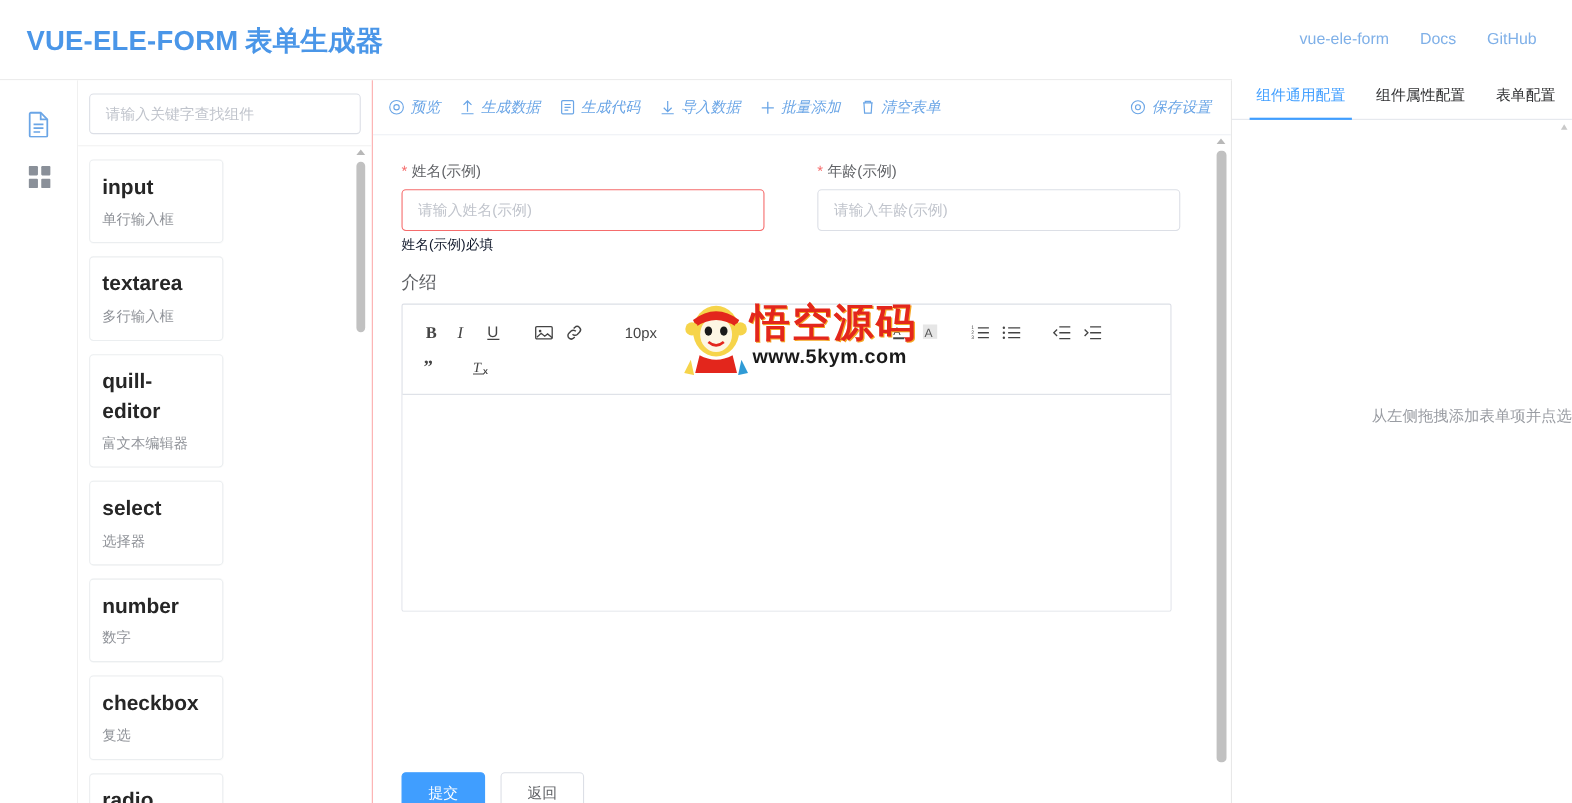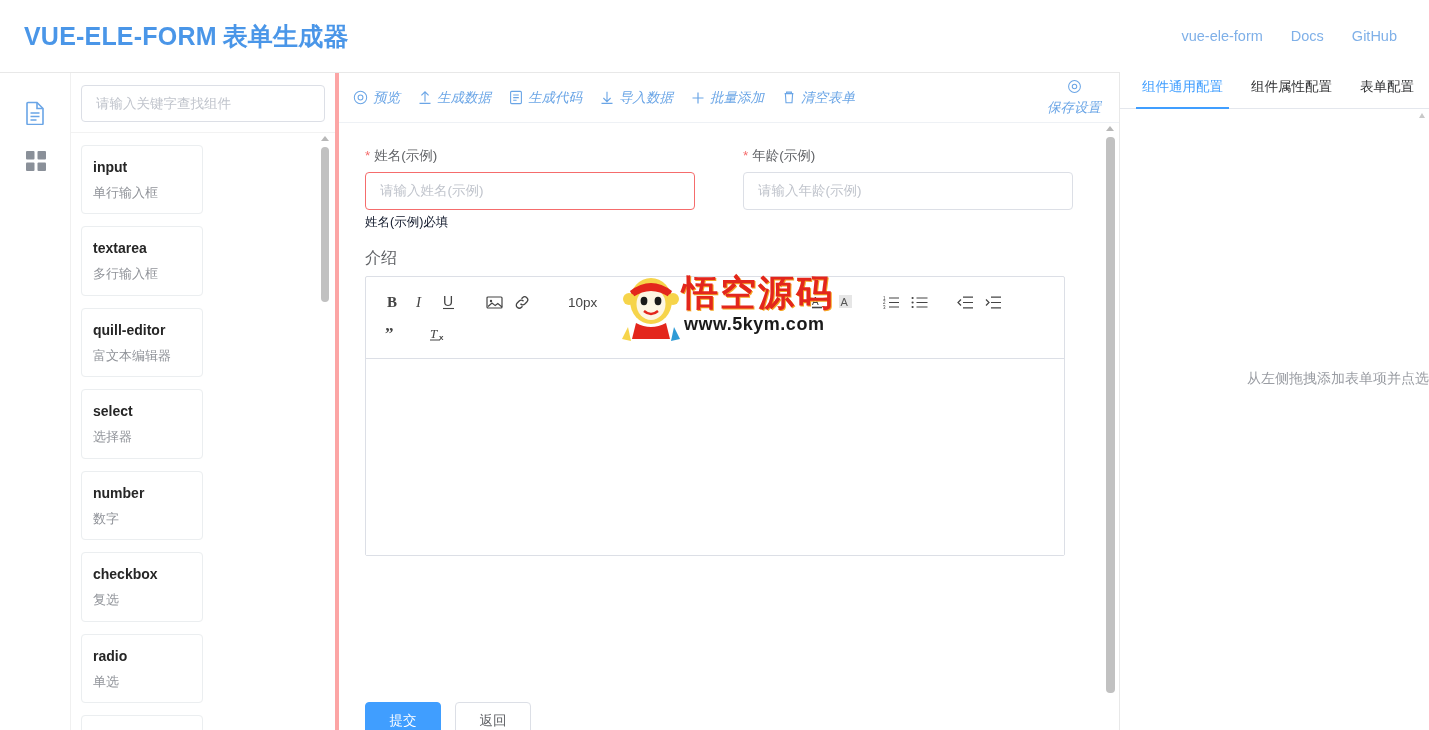--- a/index.html
+++ b/index.html
@@ -55,21 +55,21 @@
     width: 71px; height: 48px;
     display: flex; align-items: center; justify-content: center;
   }
   .rail-item svg { display: block; }
 
   
   .comp-panel {
     position: absolute; top: 73px; left: 71px;
     width: 268px; height: 657px;
     background: #ffffff;
-    border-right: 4px solid #fca5a5;
+    border-right: 1px solid #fca5a5;
     display: flex; flex-direction: column;
   }
   .search-wrap { padding: 12px 10px 10px 10px; }
   .search-input {
     width: 100%; height: 37px;
     border: 1px solid #dcdfe6;
     border-radius: 4px;
     padding: 0 14px;
     font-size: 13.5px;
     color: #606266;
@@ -92,21 +92,21 @@
   .comp-card {
     width: 122px;
     border: 1px solid #ebeef0;
     border-radius: 4px;
     background: #fff;
     padding: 12px 11px 12px 11px;
     margin-bottom: 12px;
     box-shadow: 0 0 1px rgba(0,0,0,0.02);
   }
   .comp-name {
-    font-size: 14px;
+    font-size: 19px;
     font-weight: bold;
     color: #262626;
     line-height: 1.4;
     margin-bottom: 7px;
   }
   .comp-desc {
     font-size: 13px;
     color: #909399;
     line-height: 1.3;
   }
@@ -145,21 +145,21 @@
     font-style: italic;
   }
   .tool-btn {
     display: flex; align-items: center; gap: 5px;
     color: #6aa5e6;
     font-size: 13.5px;
     cursor: pointer;
     white-space: nowrap;
   }
   .tool-btn svg { display: block; }
-  .tool-spacer { margin-left: auto; flex-direction: column; }
+  .tool-spacer { margin-left: auto; }
 
   .canvas-outer {
     position: relative;
     flex: 1;
     overflow: hidden;
   }
   .canvas {
     position: absolute; inset: 0;
     padding: 26px 28px 0 26px;
     overflow: hidden;

